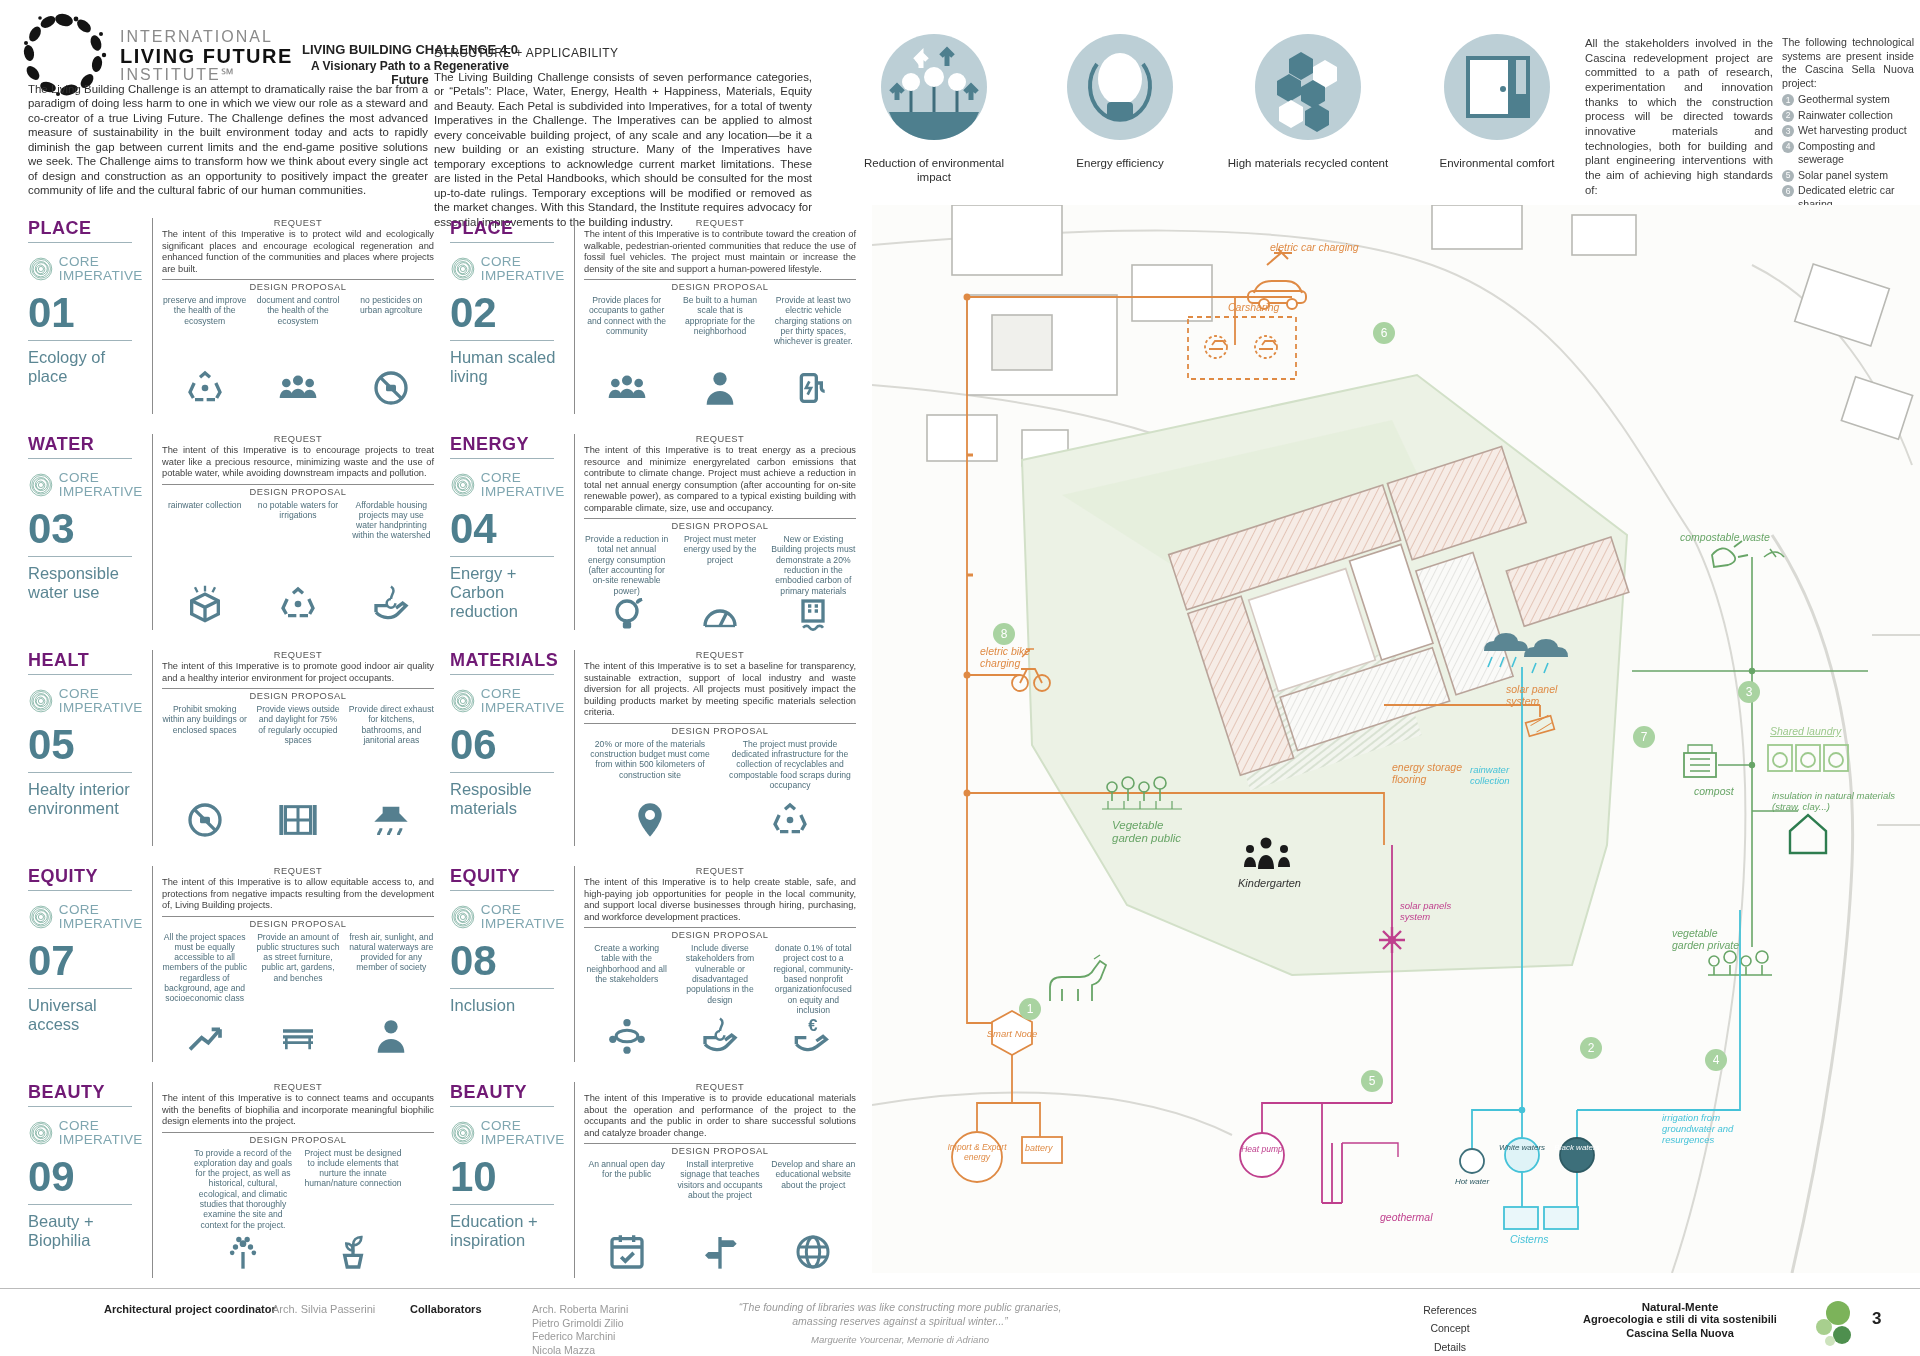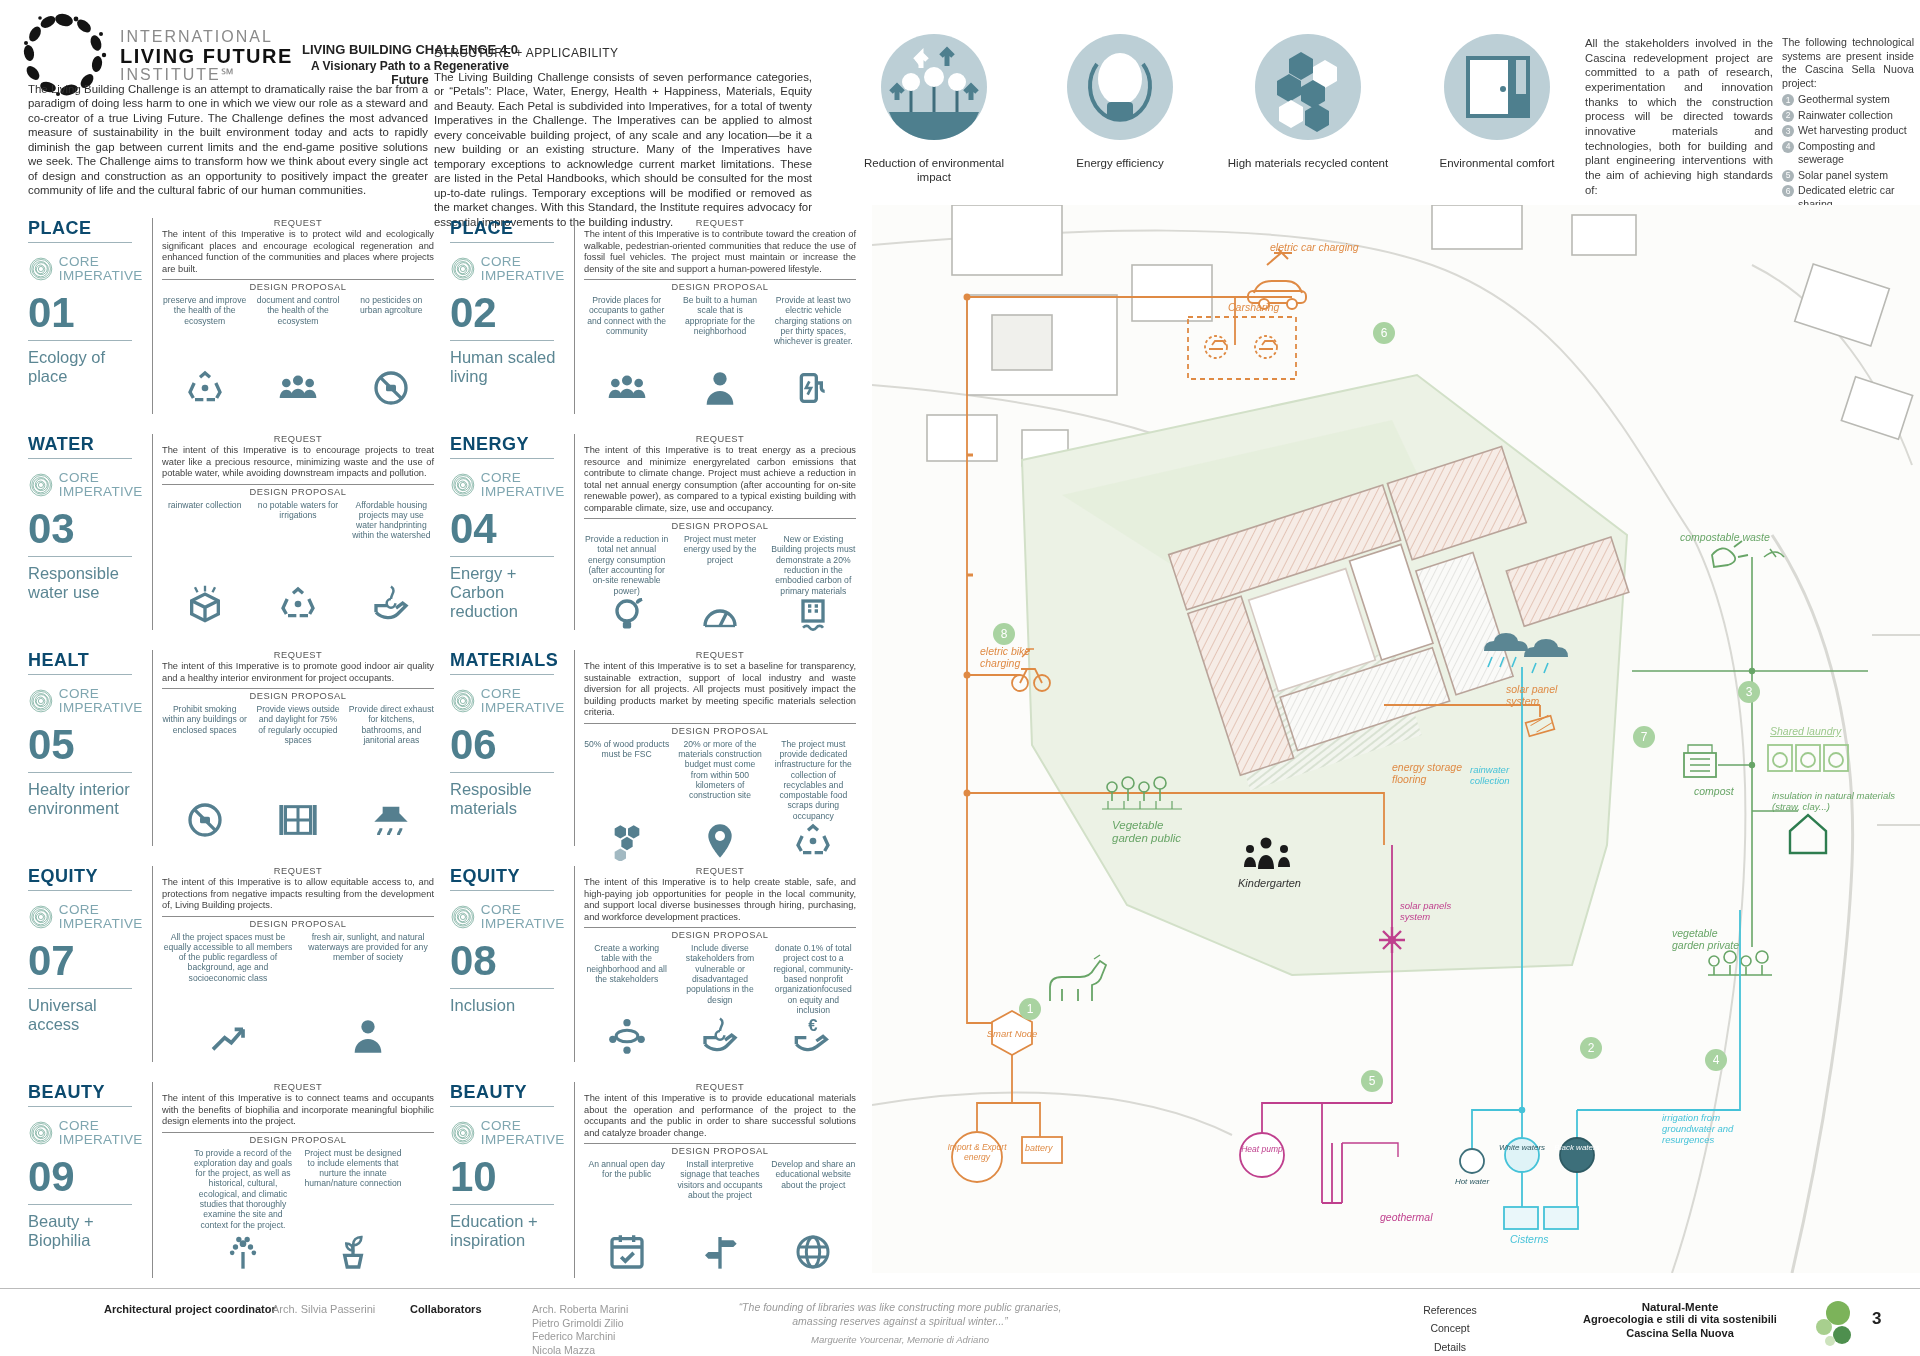--- a/index.html
+++ b/index.html
@@ -26,21 +26,21 @@
   .systems .sintro{margin-bottom:3px;text-align:justify;}
   .sysrow{display:flex;align-items:flex-start;gap:4px;margin-top:2px;}
   .sysnum{flex:0 0 12px;height:12px;border-radius:50%;background:#aab4b8;color:#fff;font-size:8.5px;
           display:flex;align-items:center;justify-content:center;margin-top:1px;}
 
   
   .sections{position:absolute;left:28px;top:218px;width:842px;display:grid;
             grid-template-columns:406px 406px;column-gap:16px;row-gap:20px;}
   .sec{height:196px;display:flex;}
   .sec-left{width:118px;flex:0 0 118px;padding-right:6px;}
-  .petal{font-size:18px;font-weight:bold;color:#0c4a6e;letter-spacing:.5px;border-bottom:1.5px solid #9fb3ba;padding-bottom:3px;width:104px;}
+  .petal{font-size:18px;font-weight:bold;color:#701a75;letter-spacing:.5px;border-bottom:1.5px solid #9fb3ba;padding-bottom:3px;width:104px;}
   .ci-row{display:flex;align-items:center;gap:5px;margin-top:7px;}
   .ci-label{font-size:13.5px;color:#7fa6b0;line-height:1.05;letter-spacing:.3px;}
   .num{font-size:42px;font-weight:bold;color:#4e7f8e;line-height:1;margin-top:4px;border-bottom:1.5px solid #9fb3ba;padding-bottom:6px;width:104px;}
   .sec-title{font-size:16.5px;color:#5b8693;line-height:1.15;margin-top:7px;}
   .sec-right{flex:1;border-left:1px solid #8c8c8c;padding-left:9px;display:flex;flex-direction:column;}
   .req-label{text-align:center;font-size:9.3px;color:#555;letter-spacing:.5px;}
   .req-text{font-size:9.3px;line-height:1.24;text-align:justify;color:#3f3f3f;margin-top:1px;}
   .dp-rule{border:none;border-top:1px solid #8c8c8c;margin:4px 0 2px 0;}
   .dp-label{text-align:center;font-size:9.3px;color:#555;letter-spacing:.5px;}
   .props{display:flex;gap:8px;margin-top:3px;flex:1;}
@@ -605,26 +605,20 @@
         <div class="num">06</div>
         <div class="sec-title">Resposible materials</div>
       </div>
       <div class="sec-right">
         <div class="req-label">REQUEST</div>
         <div class="req-text">The intent of this Imperative is to set a baseline for transparency, sustainable extraction, support of local industry and waste diversion for all projects. All projects must positively impact the building products market by meeting specific materials selection criteria.</div>
         <hr class="dp-rule">
         <div class="dp-label">DESIGN PROPOSAL</div>
         <div class="props">
             <div class="prop">
-              <div class="prop-cap">50% of wood products must be FSC</div>
-              <div class="picon"><svg fill="currentColor">
-                  <use href="#i-hexes"></use>
-                </svg></div>
-            </div>
-            <div class="prop">
               <div class="prop-cap">20% or more of the materials construction budget must come from within 500 kilometers of construction site</div>
               <div class="picon"><svg fill="currentColor">
                   <use href="#i-pin"></use>
                 </svg></div>
             </div>
             <div class="prop">
               <div class="prop-cap">The project must provide dedicated infrastructure for the collection of recyclables and compostable food scraps during occupancy</div>
               <div class="picon"><svg fill="currentColor">
                   <use href="#i-recycle"></use>
                 </svg></div>
@@ -655,20 +649,26 @@
       <div class="sec-right">
         <div class="req-label">REQUEST</div>
         <div class="req-text">The intent of this Imperative is to allow equitable access to, and protections from negative impacts resulting from the development of, Living Building projects.</div>
         <hr class="dp-rule">
         <div class="dp-label">DESIGN PROPOSAL</div>
         <div class="props">
             <div class="prop">
               <div class="prop-cap">All the project spaces must be equally accessible to all members of the public regardless of background, age and socioeconomic class</div>
               <div class="picon"><svg fill="currentColor">
                   <use href="#i-chartup"></use>
+                </svg></div>
+            </div>
+            <div class="prop">
+              <div class="prop-cap">Provide an amount of public structures such as street furniture, public art, gardens, and benches</div>
+              <div class="picon"><svg fill="currentColor">
+                  <use href="#i-bench"></use>
                 </svg></div>
             </div>
             <div class="prop">
               <div class="prop-cap">fresh air, sunlight, and natural waterways are provided for any member of society</div>
               <div class="picon"><svg fill="currentColor">
                   <use href="#i-person"></use>
                 </svg></div>
             </div>
           </div>
       </div>

